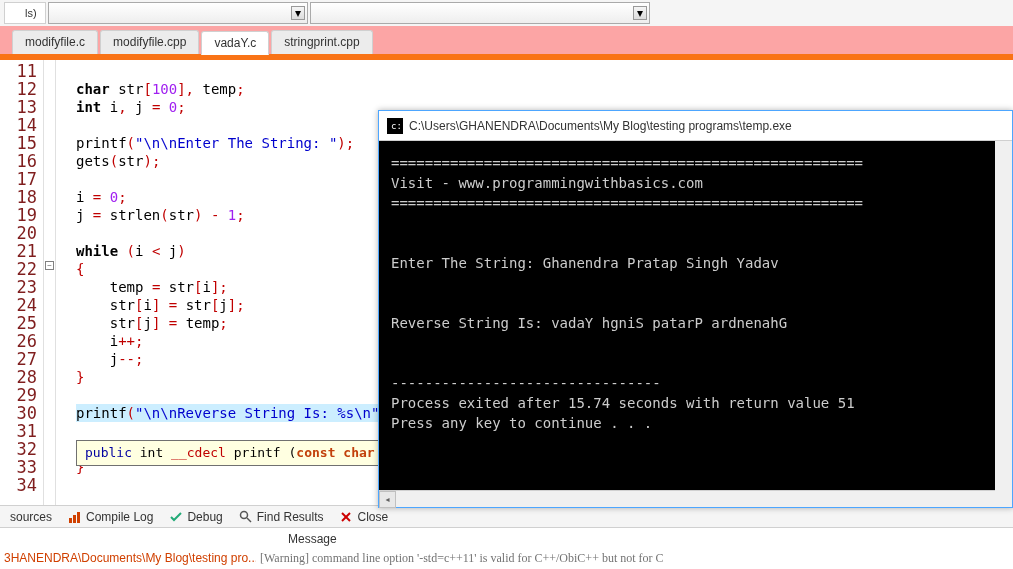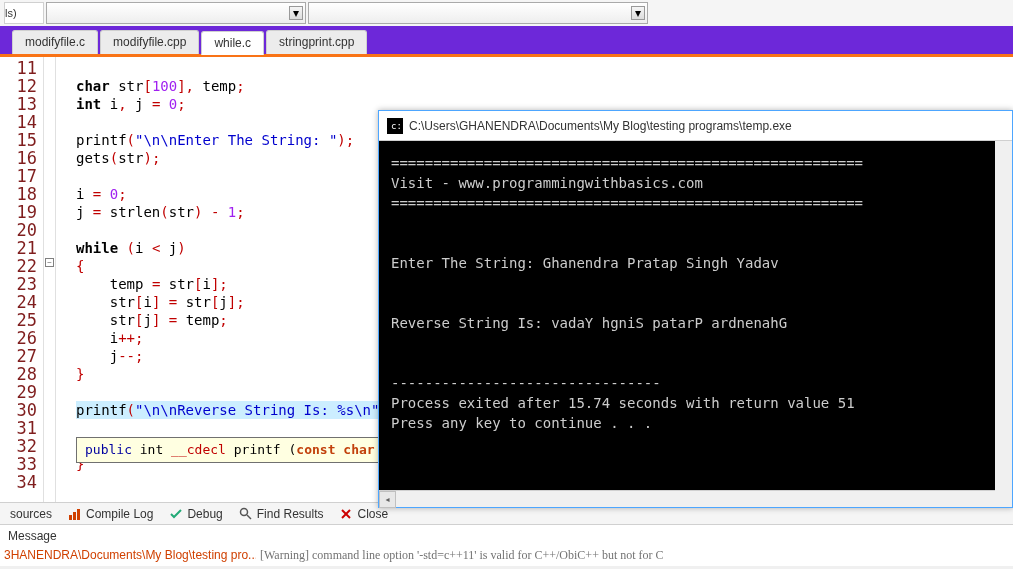--- a/index.html
+++ b/index.html
@@ -15,21 +15,21 @@
 .top-bar {
   height: 26px;
   background: #f5f5f5;
   display: flex;
   padding: 2px 4px;
   gap: 2px;
 }
 .top-text {
   background: #fff;
   border: 1px solid #d0d0d0;
-  padding: 2px 0;
+  padding: 2px 20px;
   font-size: 11px;
   color: #333;
   width: 40px;
   display: flex;
   align-items: center;
 }
 .top-dropdown {
   border: 1px solid #aaa;
   background: linear-gradient(#fff,#eee);
   width: 260px;
@@ -50,24 +50,24 @@
 .dd-arrow {
   width: 14px;
   height: 14px;
   border: 1px solid #999;
   background: linear-gradient(#f5f5f5,#ddd);
   display: flex;
   align-items: center;
   justify-content: center;
 }
 .tabs-bar {
-  background: #6d28d9;
+  background: #fca5a5;
   display: flex;
   padding: 4px 12px 0;
-  border-bottom: 3px solid #f97316;
+  border-bottom: 6px solid #f97316;
   text-align: center;
 }
 .file-tab {
   padding: 4px 12px;
   background: #ececec;
   border: 1px solid #d0d0d0;
   border-bottom: none;
   margin-right: 2px;
   font-size: 12px;
   color: #333;
@@ -276,21 +276,21 @@
     <div class="dd-arrow">▾</div>
   </div>
   <div class="top-dropdown2">
     <div class="dd-arrow">▾</div>
   </div>
 </div>
 
 <div class="tabs-bar">
   <div class="file-tab">modifyfile.c</div>
   <div class="file-tab">modifyfile.cpp</div>
-  <div class="file-tab active">while.c</div>
+  <div class="file-tab active">vadaY.c</div>
   <div class="file-tab">stringprint.cpp</div>
 </div>
 
 <div class="editor-area">
   <div class="gutter">
     <div>11</div>
       <div>12</div>
       <div>13</div>
     <div>14</div>
       <div>15</div>
@@ -415,19 +415,19 @@
         <svg width="14" height="14">
           <line x1="3" y1="3" x2="11" y2="11" stroke="#c00" stroke-width="2"></line>
           <line x1="11" y1="3" x2="3" y2="11" stroke="#c00" stroke-width="2"></line>
         </svg>
       </span>
     <span>Close</span>
   </div>
 </div>
 
 <div class="message-row">
-  <span style="">Message</span>
+  <span style="margin-left:280px">Message</span>
 </div>
 
 <div class="bottom-status">
   <div class="status-left">3HANENDRA\Documents\My Blog\testing pro...</div>
   <div class="status-right">[Warning] command line option '-std=c++11' is valid for C++/ObiC++ but not for C</div>
 </div>
 
 </body></html>

